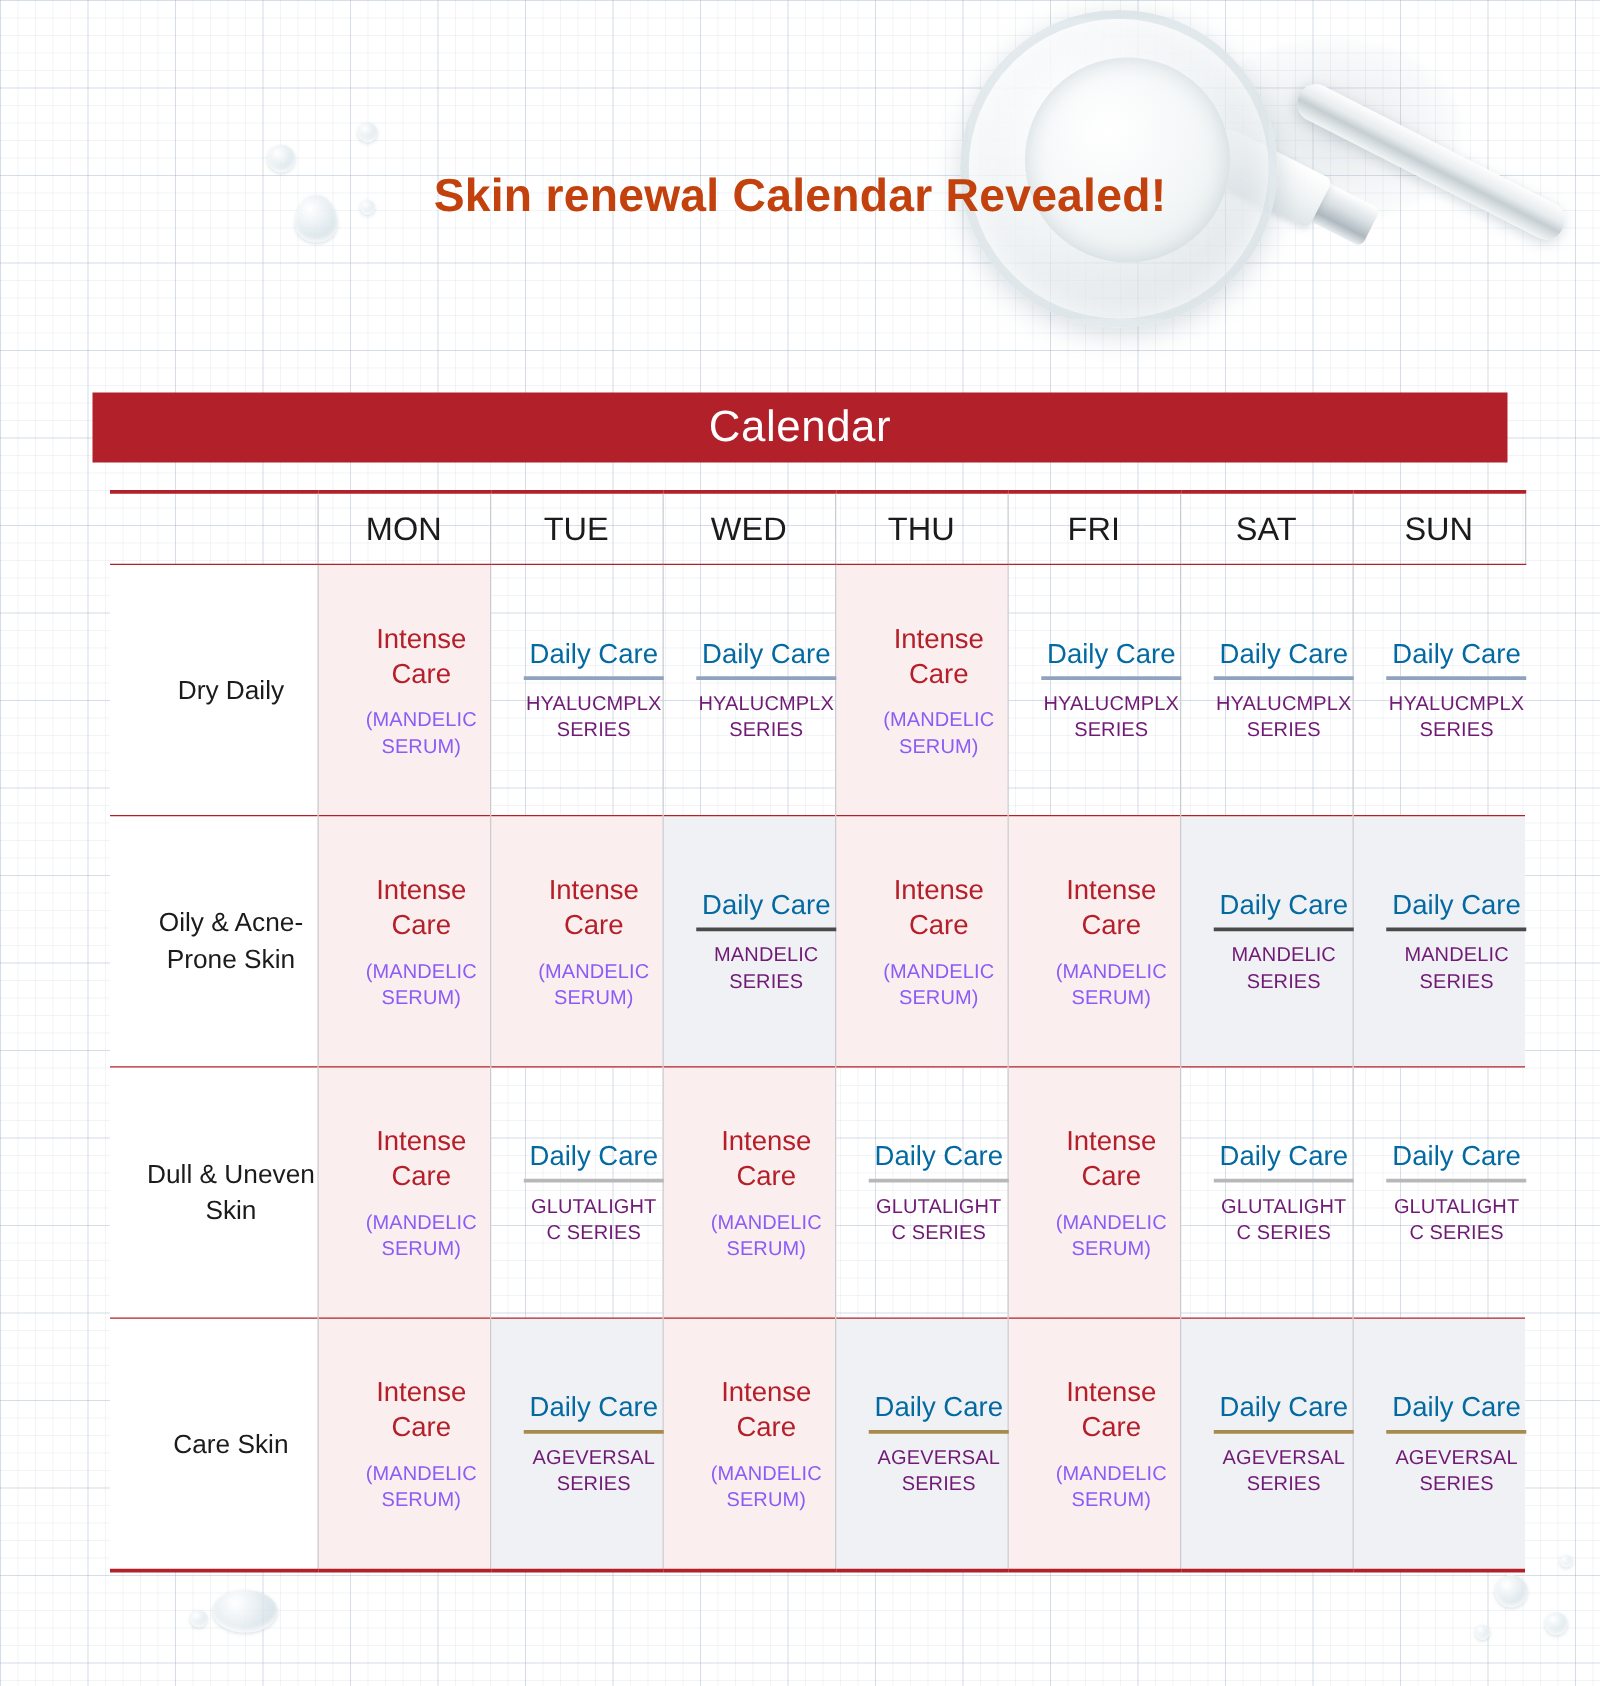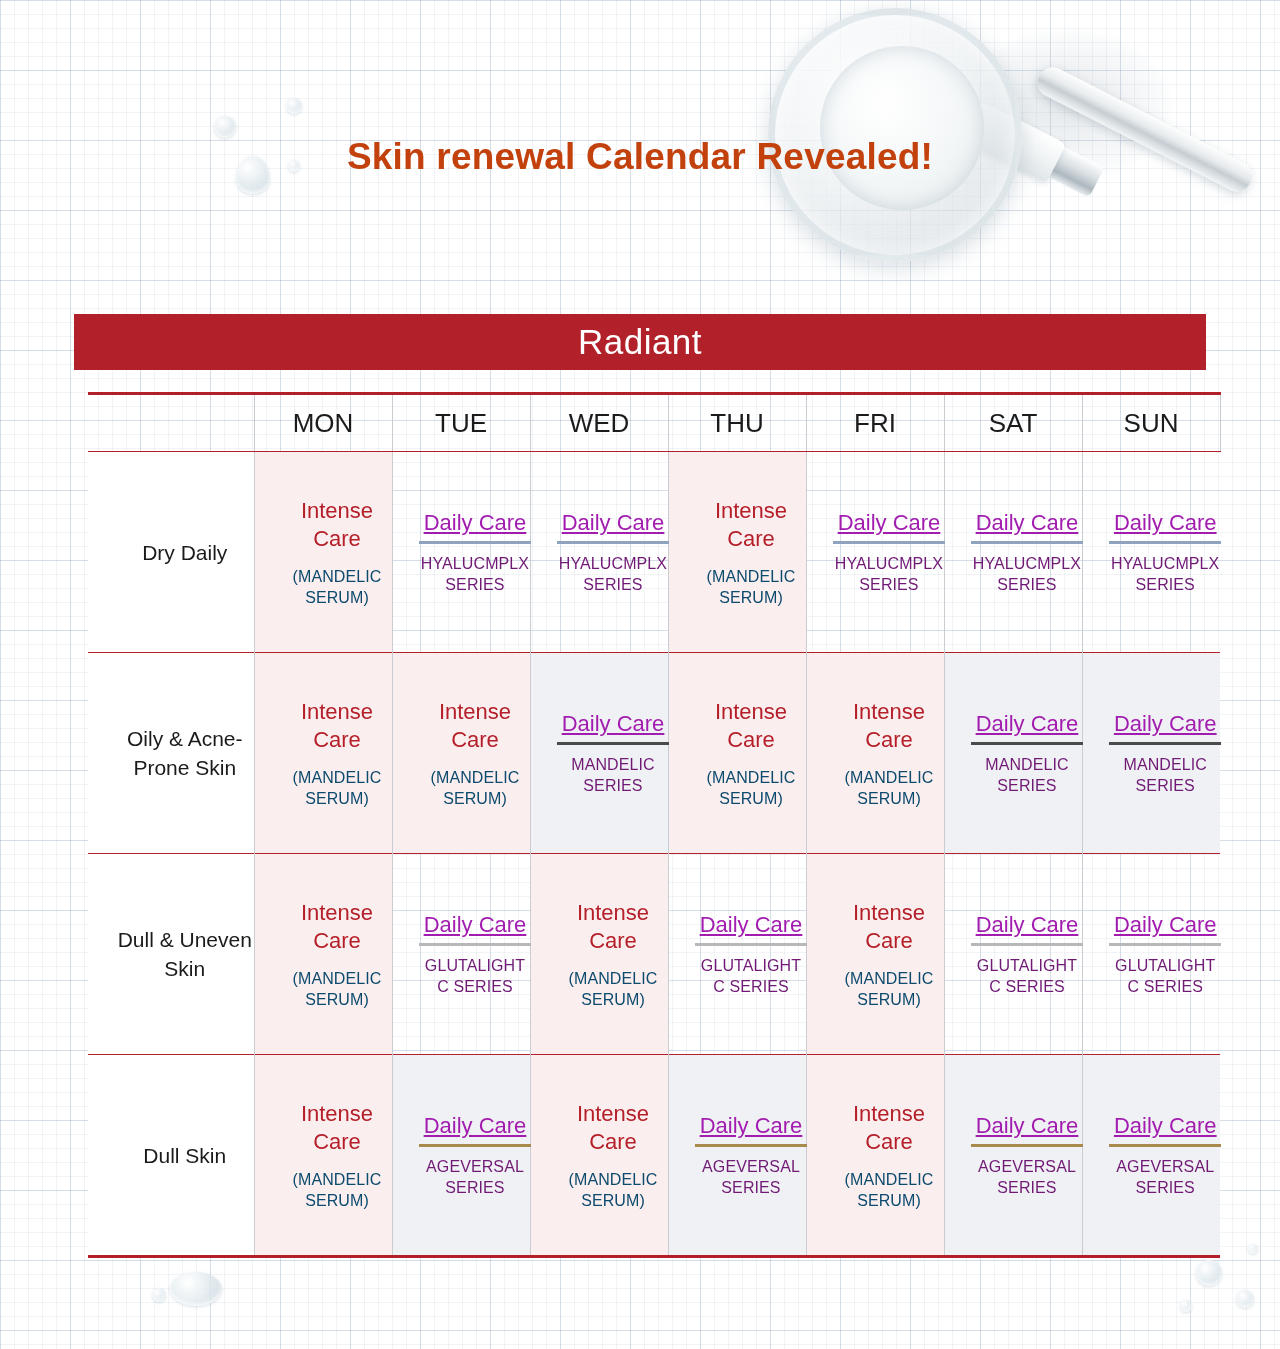--- a/index.html
+++ b/index.html
@@ -206,37 +206,36 @@
   }
   .care-label {
     font-size: 22px;
     line-height: 28px;
     padding-bottom: 3px;
   }
   .care-label.intense-label {
     color: #b51f29;
   }
   .care-label.daily-label {
-    color: #a21caf;
+    color: #0369a1;
     display: inline-block;
-    text-decoration: underline;
   }
   .care-underline {
     height: 3px;
     width: 112px;
     margin: 1px 0 9px 0;
   }
   .product {
     font-size: 16px;
     line-height: 21px;
     color: #701a75;
     letter-spacing: 0.1px;
   }
   .product.intense-product {
-    color: #0c4a6e;
+    color: #8b5cf6;
   }
 </style>
 </head>
 <body>
 
 <div class="deco" id="shadow-blob"></div>
 <div class="deco" id="brush-handle"></div>
 <div class="deco" id="brush-ferrule"></div>
 <div class="deco" id="brush-bristles"></div>
 <div class="deco" id="glass-dish"></div>
@@ -251,21 +250,21 @@
 <div class="droplet" style="left:1196px; top:1260px; width:26px; height:26px;"></div>
 <div class="droplet" style="left:1236px; top:1290px; width:18px; height:18px;"></div>
 <div class="droplet" style="left:1180px; top:1300px; width:12px; height:12px;"></div>
 <div class="droplet" style="left:1248px; top:1244px; width:10px; height:10px;"></div>
 
 <div id="headings">
   <div id="title-main">Skin renewal Calendar Revealed!</div>
 </div>
 
 <div id="calendar-banner">
-  <span>Radiant</span>
+  <span>Calendar</span>
 </div>
 
 <table id="calendar-table">
   <colgroup>
     <col class="rowhead">
     <col class="day">
       <col class="day">
       <col class="day">
       <col class="day">
       <col class="day">
@@ -435,21 +434,21 @@
         </td>
         <td>
           <div class="cell-inner">
             <div class="care-label daily-label">Daily Care</div>
             <div class="care-underline" style="background: rgb(184, 184, 184);"></div>
             <div class="product">GLUTALIGHT C SERIES</div>
           </div>
         </td>
       </tr>
       <tr class="band-gray row-sep">
-        <td class="rowhead-cell">Dull Skin</td>
+        <td class="rowhead-cell">Care Skin</td>
         <td class="intense">
           <div class="cell-inner">
             <div class="care-label intense-label">Intense Care</div>
             <div style="height: 10px;"></div>
             <div class="product intense-product">(MANDELIC SERUM)</div>
           </div>
         </td>
         <td>
           <div class="cell-inner">
             <div class="care-label daily-label">Daily Care</div>

